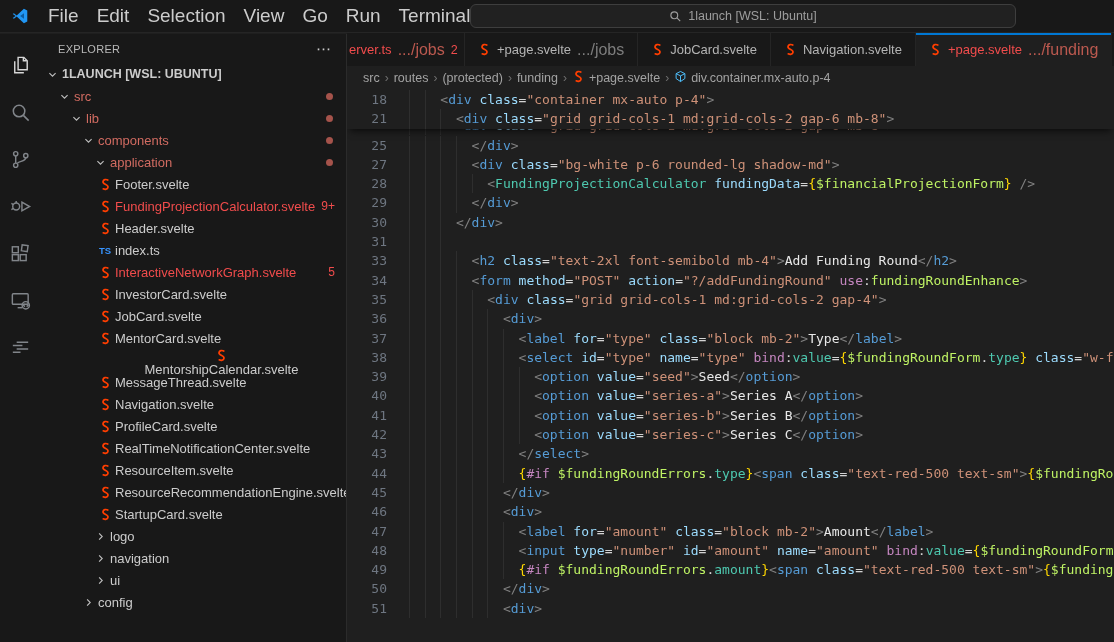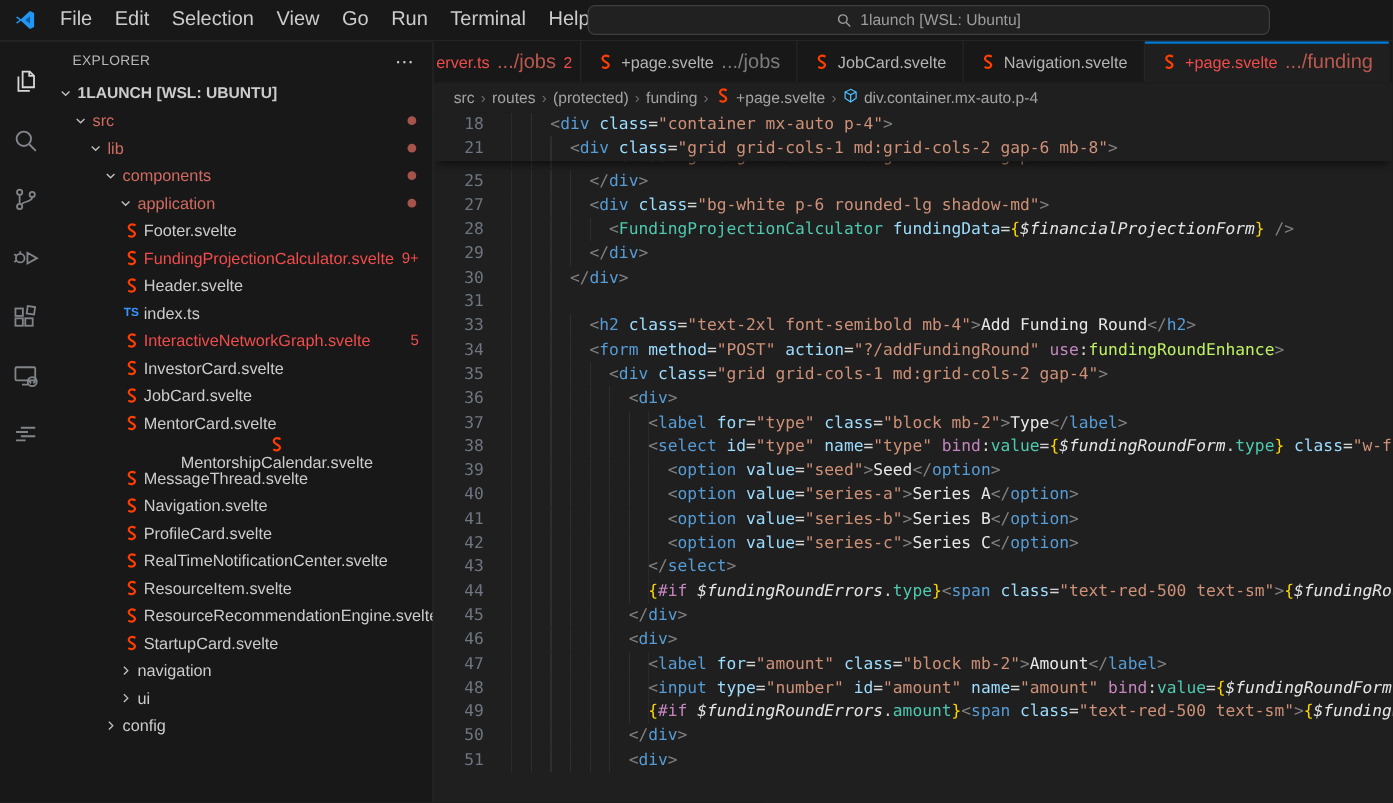--- a/index.html
+++ b/index.html
@@ -12,21 +12,21 @@
   .app { position:relative; width:1114px; height:642px; }
 
   
   .titlebar {
     position:absolute; top:0; left:0; right:0; height:33px;
     background:#181818; display:flex; align-items:center;
     border-bottom:1px solid #252525;
   }
   .logo { width:18px; height:18px; margin:0 10px 0 11px; flex:0 0 auto; }
   .menubar { display:flex; }
-  .menu-item { padding:0 9px; height:22px; line-height:22px; font-size:16px; color:#cccccc; border-radius:5px; }
+  .menu-item { padding:0 9px; height:22px; line-height:22px; font-size:19px; color:#cccccc; border-radius:5px; }
   .nav-arrows { margin-left:14px; display:flex; gap:16px; color:#cfcfcf; font-size:15px; }
   .nav-arrows span { cursor:default; }
   .cmd {
     position:absolute; left:470px; top:4px; width:546px; height:24px;
     background:#212121; border:1px solid #3e3e3e; border-radius:6px;
     display:flex; align-items:center; justify-content:center;
     font-size:12.5px; color:#9d9d9d; gap:6px;
   }
   .cmd svg { width:13px; height:13px; }
 
@@ -98,21 +98,21 @@
 
   .tk-p { color:#808080; }
   .tk-t { color:#569cd6; }
   .tk-a { color:#9cdcfe; }
   .tk-s { color:#ce9178; }
   .tk-w { color:#d4d4d4; }
   .tk-c { color:#4ec9b0; }
   .tk-k { color:#c586c0; }
   .tk-f { color:#bef264; }
   .tk-b { color:#ffd700; }
-  .tk-v { color:#e5e5e5;font-style:italic; }
+  .tk-v { color:#bef264; }
   .tk-m { color:#4ec9b0; }
   .tk-x { color:#e8e8e8; }
 </style>
 </head>
 <body>
 
 <div class="app">
 
   <div class="titlebar">
     <span class="logo">
@@ -367,20 +367,28 @@
           </span>
           <span class="label">ResourceRecommendationEngine.svelte</span>
         </div>
         <div class="row file" style="padding-left: 56px;">
           <span class="ficon">
             <svg viewBox="0 0 16 16" fill="none" stroke="#ff3e00" stroke-width="2.1" stroke-linecap="round">
               <path d="M10.8 2.5C8.4 1.2 5.6 2 5 4.1c-.5 1.8.9 2.9 2.7 3.7 2.2 1 3.9 1.8 3.3 3.9-.6 2.1-3.3 2.9-5.8 1.6"></path>
             </svg>
           </span>
           <span class="label">StartupCard.svelte</span>
+        </div>
+        <div class="row folder" style="padding-left: 52px;">
+          <span class="chev">
+            <svg viewBox="0 0 16 16" fill="none" stroke="currentColor" stroke-width="1.6">
+              <path d="m6 3.5 4.5 4.5L6 12.5"></path>
+            </svg>
+          </span>
+          <span class="label">logo</span>
         </div>
         <div class="row folder" style="padding-left: 52px;">
           <span class="chev">
             <svg viewBox="0 0 16 16" fill="none" stroke="currentColor" stroke-width="1.6">
               <path d="m6 3.5 4.5 4.5L6 12.5"></path>
             </svg>
           </span>
           <span class="label">navigation</span>
         </div>
         <div class="row folder" style="padding-left: 52px;">

